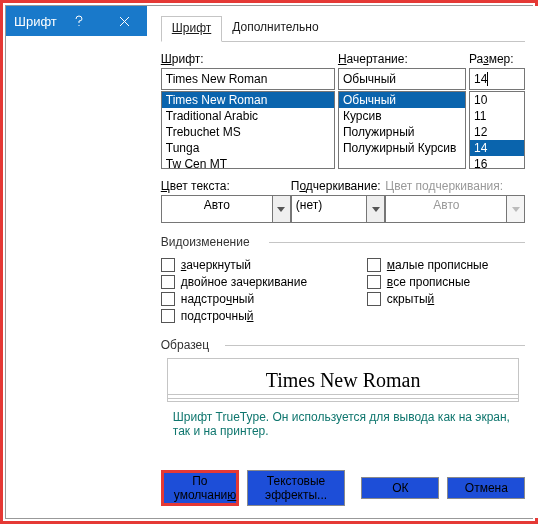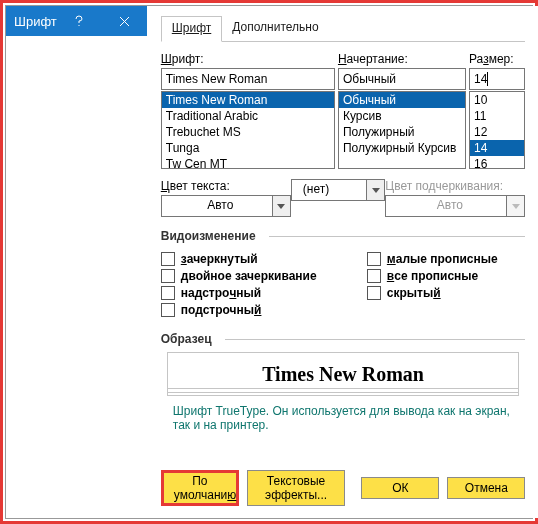--- a/index.html
+++ b/index.html
@@ -22,40 +22,40 @@
   .col.size { flex: 0.55; }
   .lbl { margin-bottom: 2px; }
   .underline-first::first-letter { text-decoration: underline; }
   .hotkey { text-decoration: underline; }
   .txt { border: 1px solid #767676; height: 22px; padding: 2px 4px; font-size: 12px; width: 100%; }
   .listbox { border: 1px solid #767676; height: 78px; overflow-y: scroll; margin-top: 1px; font-size: 12px; }
   .listbox .item { padding: 1px 4px; white-space: nowrap; }
   .listbox .item.sel { background: #0a64ad; color: #fff; }
   .row2 { display: flex; margin-top: 10px; }
   .combo-wrap { display: flex; flex-direction: column; }
-  .combo { display: flex; border: 1px solid #767676; height: 22px; background: #fff; padding-left: 7px; }
+  .combo { display: flex; border: 1px solid #767676; height: 28px; background: #fff; }
   .combo .val { flex: 1; padding: 2px 4px; text-align: center; }
   .combo .btn { width: 18px; border-left: 1px solid #767676; display: flex; align-items: center; justify-content: center; background: #efefef; }
   .combo.disabled { color: #999; }
   .combo.disabled .btn { background: #f5f5f5; }
-  .group { margin-top: 12px; font-weight: bold; }
+  .group { margin-top: 12px; }
   .group .legend { color: #333; margin-bottom: 6px; position: relative; }
   .group .legend::after { content: ""; position: absolute; height: 1px; background: #c5c5c5; top: 50%; margin-left: 6px; right: 0; left: var(--ll, 100px); }
   .checks { display: flex; }
   .checks .colA { flex: 1.3; }
   .checks .colB { flex: 1; }
   .chk { display: flex; align-items: center; margin: 3px 0; }
   .chk .box { width: 14px; height: 14px; border: 1px solid #555; margin-right: 6px; }
   .sample { border: 1px solid #c5c5c5; height: 44px; margin: 4px 6px 0 6px; display: flex; align-items: center; justify-content: center; font-family: "Times New Roman", serif; font-size: 20px; position: relative; background: #fff; }
   .sample::before, .sample::after { content:""; position:absolute; left:0; right:0; height:1px; background:#c5c5c5; }
   .sample::before { bottom:6px; } .sample::after { bottom:2px; }
   .hint { margin: 8px 0 0 12px; color: #0f766e; }
   .footer { display: flex; gap: 8px; margin-top: auto; padding-top: 12px; align-items: center; }
   .footer .spacer { flex: 1; }
-  .btn-std { border: 1px solid #8a8a8a; background: #fde047; padding: 3px 12px; min-width: 78px; text-align: center; }
+  .btn-std { border: 1px solid #8a8a8a; background: #1d4ed8; padding: 3px 12px; min-width: 78px; text-align: center; }
   .btn-highlight { border: 3px solid #e53935; padding: 1px 10px; }
   .caret-down { width:0; height:0; border-left:4px solid transparent; border-right:4px solid transparent; border-top:5px solid #555; }
   .caret-down.dis { border-top-color:#bbb; }
   .disabled-lbl { color:#999; }
   .cursor-caret { border-right: 1px solid #000; padding-right:0; }
 </style>
 </head>
 <body>
 
 <div class="outer">
@@ -123,20 +123,21 @@
       <div class="combo-wrap" style="width:130px">
         <div class="lbl underline-first">Цвет текста:</div>
         <div class="combo">
           <div class="val">Авто</div>
           <div class="btn">
                 <div class="caret-down"></div>
               </div>
         </div>
       </div>
       <div class="combo-wrap" style="flex:1">
+        <div class="lbl"><span>П</span><span class="hotkey">о</span><span>дчеркивание:</span></div>
         <div class="combo">
           <div class="val" style="text-align:left">(нет)</div>
           <div class="btn">
                 <div class="caret-down"></div>
               </div>
         </div>
       </div>
       <div class="combo-wrap" style="width:140px">
         <div class="lbl disabled-lbl">Цвет подчеркивания:</div>
         <div class="combo disabled">

